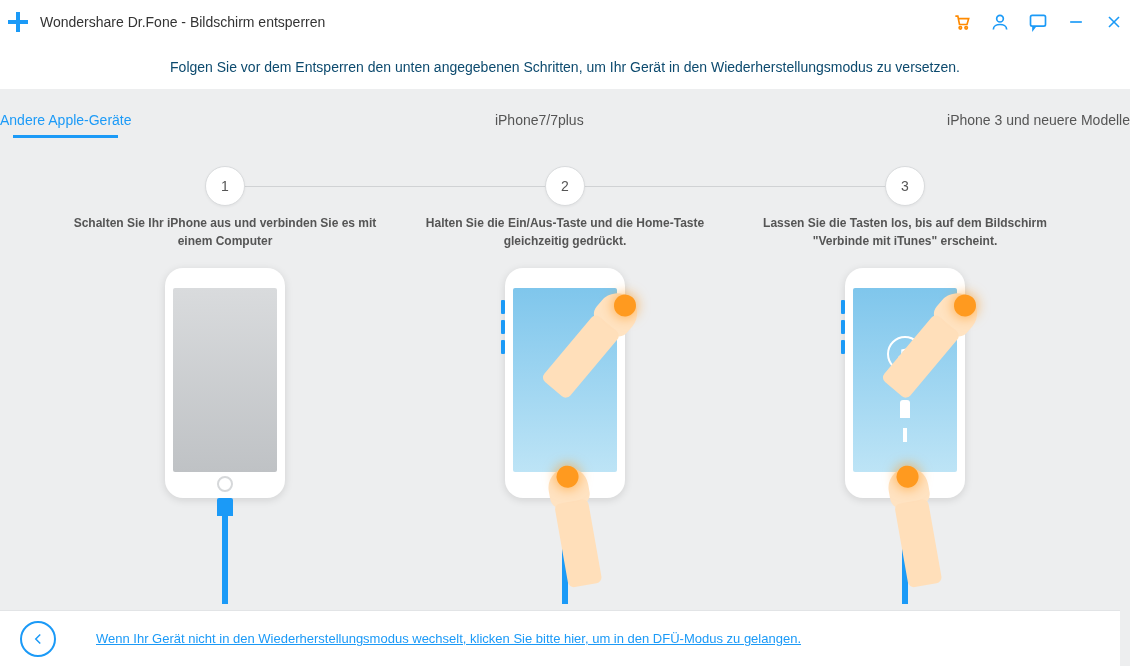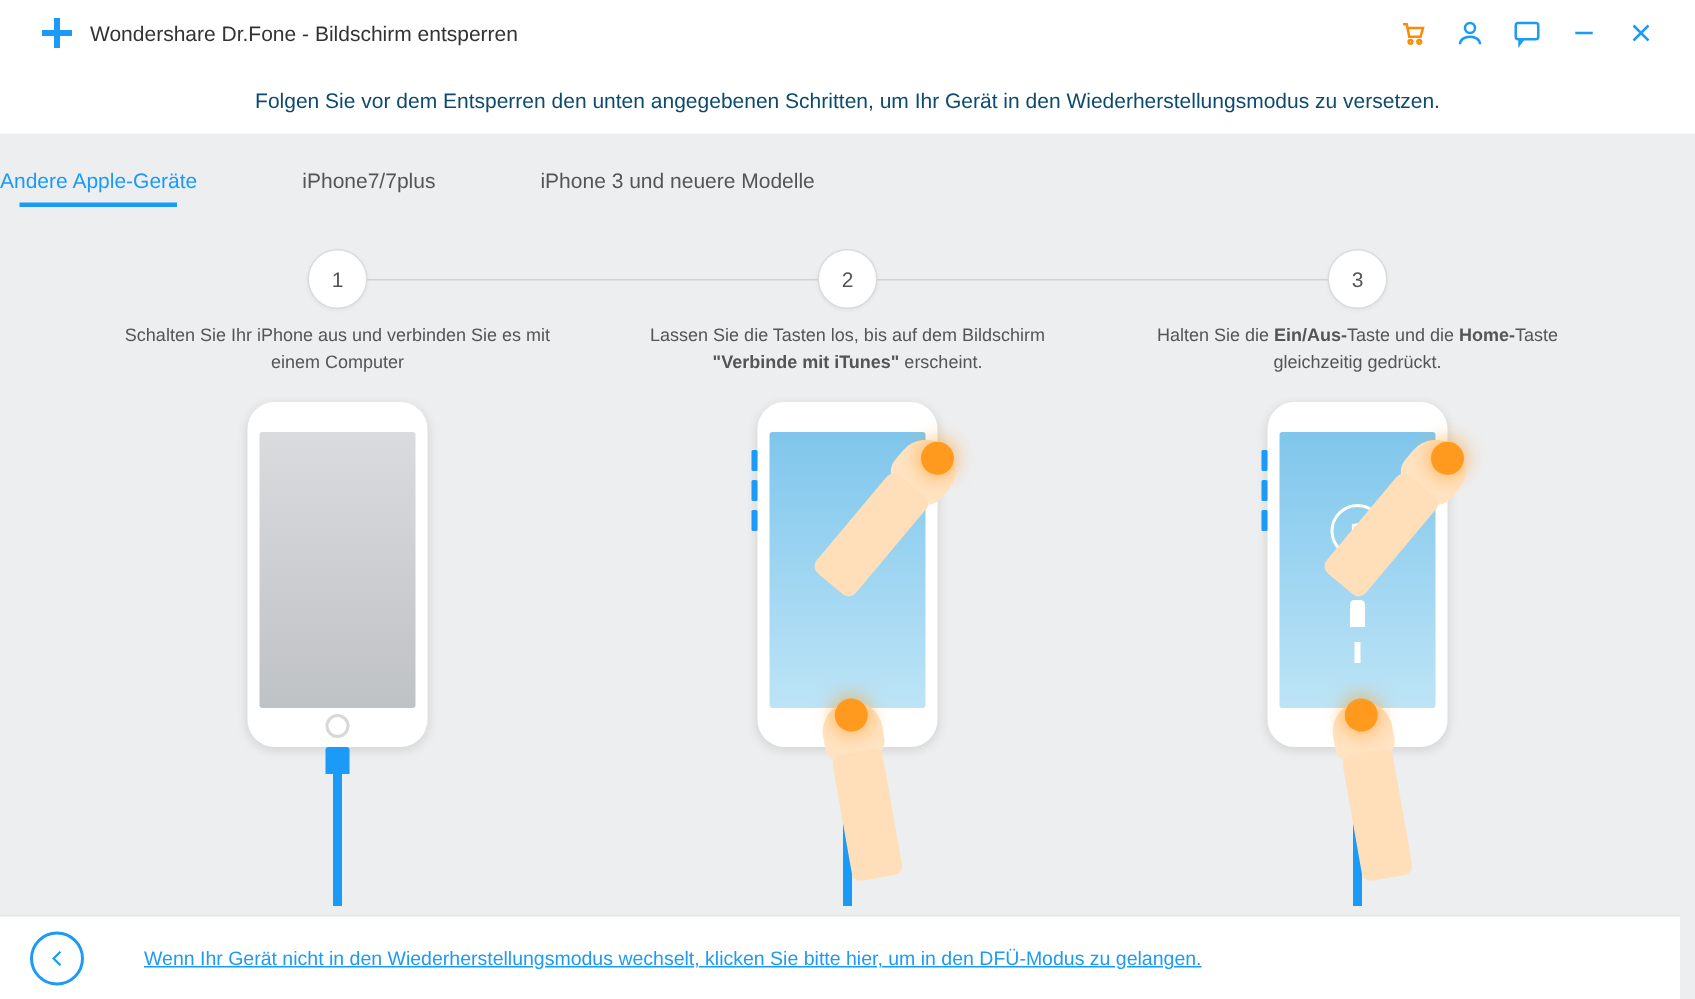--- a/index.html
+++ b/index.html
@@ -8,40 +8,40 @@
     height: 666px;
     font-family: -apple-system, BlinkMacSystemFont, "Segoe UI", Arial, sans-serif;
     background: #edeeef;
     overflow: hidden;
   }
   .titlebar {
     height: 44px;
     background: #fff;
     display: flex;
     align-items: center;
-    padding: 0 26px;
+    padding: 0 6px;
   }
   .logo { width: 24px; height: 24px; margin-right: 10px; }
   .titlebar-title { font-size: 14px; color: #333; font-weight: 500; flex: 1; }
   .titlebar-actions { display: flex; gap: 18px; align-items: center; }
   .titlebar-actions svg { width: 20px; height: 20px; display: block; }
   .act-btn { cursor: pointer; }
   .intro {
     height: 46px;
     background: #fff;
     display: flex;
     align-items: center;
     justify-content: center;
     font-size: 14px;
     color: #0c4a6e;
     border-bottom: 1px solid #edeeef;
   }
   .tabs {
     display: flex;
-    justify-content: flex-start;
+    justify-content: space-between;
     gap: 70px;
     padding-top: 22px;
     padding-bottom: 10px;
   }
   .tab {
     font-size: 14px;
     color: #555;
     padding-bottom: 8px;
     cursor: pointer;
     position: relative;
@@ -93,20 +93,21 @@
     margin: 8px auto 0;
     display: flex;
   }
   .desc {
     flex: 1;
     text-align: center;
     font-size: 12px;
     color: #555;
     padding: 0 18px;
     line-height: 1.5;
+    font-weight: bold;
   }
   .illus-row {
     width: 1020px;
     margin: 18px auto 0;
     display: flex;
     height: 330px;
   }
   .illus {
     flex: 1;
     position: relative;
@@ -282,24 +283,24 @@
 <div class="steps-row">
   <div class="steps-line"></div>
   <div class="step-circle step-1">1</div>
   <div class="step-circle step-2">2</div>
   <div class="step-circle step-3">3</div>
 </div>
 
 <div class="desc-row">
   <div class="desc">Schalten Sie Ihr iPhone aus und verbinden Sie es mit einem Computer</div>
   <div class="desc">
+    <span>Halten Sie die </span><b>Ein/Aus-</b><span>Taste und die </span><b>Home-</b><span>Taste gleichzeitig gedrückt.</span>
+  </div>
+  <div class="desc">
     <span>Lassen Sie die Tasten los, bis auf dem Bildschirm </span><b>"Verbinde mit iTunes"</b><span> erscheint.</span>
-  </div>
-  <div class="desc">
-    <span>Halten Sie die </span><b>Ein/Aus-</b><span>Taste und die </span><b>Home-</b><span>Taste gleichzeitig gedrückt.</span>
   </div>
 </div>
 
 <div class="illus-row">
 
   <div class="illus">
     <div class="phone">
       <div class="screen screen-grey"></div>
       <div class="home-btn"></div>
     </div>

